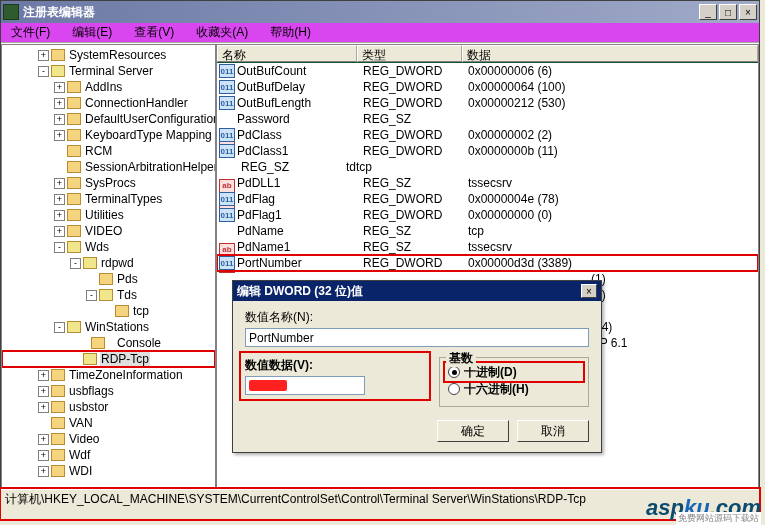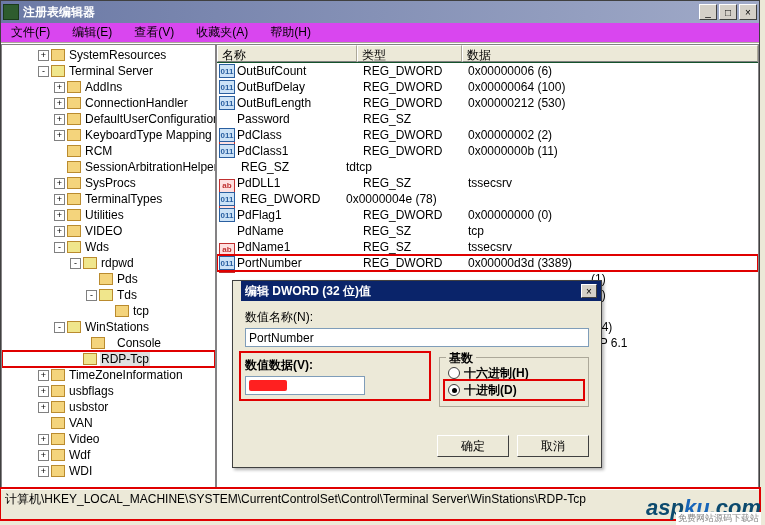--- a/index.html
+++ b/index.html
@@ -32,38 +32,38 @@
 .list-row.hl { outline: 2px solid #e00000; outline-offset: -1px; }
 .val-icon { width: 16px; height: 14px; margin: 0 2px; flex-shrink: 0; display: flex; align-items: center; justify-content: center; font-size: 8px; font-weight: bold; border: 1px solid; }
 .val-icon.dw { background: #cde3f7; border-color: #2a5fa0; color: #2a5fa0; text-align: right; }
 .val-icon.sz { background: #fee0e0; border-color: #c03030; color: #c03030; margin-top: 37px; }
 .cell-name { width: 122px; padding-left: 0; }
 .cell-type { width: 105px; padding-left: 4px; }
 .cell-data { flex: 1; padding-left: 4px; }
 .statusbar { height: 30px; border-top: 1px solid #fff; padding: 1px 4px; background: #ece9d8; }
 .statusbar.hl { outline: 2px solid #e00000; outline-offset: 0; }
 .dialog { position: absolute; left: 232px; top: 280px; width: 370px; background: #ece9d8; border: 1px solid #404040; box-shadow: 2px 2px 3px rgba(0,0,0,0.3); z-index: 10; }
-.dialog-title { height: 20px; background: #0a246a; color: #fff; display: flex; align-items: center; padding: 0 4px; margin-left: 8px; }
+.dialog-title { height: 20px; background: #0a246a; color: #fff; display: flex; align-items: center; padding: 0 4px; }
 .dialog-title span:first-child { flex: 1; font-weight: bold; }
 .dialog-close { width: 16px; height: 14px; background: #d4d0c8; border: 1px solid #fff; border-right-color:#404040; border-bottom-color:#404040; color:#000; display:flex; align-items:center; justify-content:center; font-size:10px; }
 .dialog-body { padding: 8px 12px 10px 12px; }
 .dlg-label { margin-bottom: 2px; }
 .dlg-input { width: 100%; height: 19px; border: 1px solid #7f9db9; background: #fff; padding: 1px 3px; font-family: inherit; font-size: 12px; }
 .dlg-row2 { display: flex; gap: 14px; margin-top: 10px; align-items: flex-start; font-weight: bold; }
 .dlg-left { flex: 1; }
 .dlg-left.hl { outline: 2px solid #e00000; padding: 4px; margin: -4px; }
 .dlg-valbox { width: 120px; height: 19px; border: 1px solid #7f9db9; background: #fff; padding: 1px 3px; display: flex; align-items: center; }
 .scribble { width: 38px; height: 11px; background: #ff2020; border-radius: 2px; }
 .fieldset { border: 1px solid #aca899; padding: 6px 8px 8px 8px; position: relative; width: 150px; }
 .fieldset-legend { position: absolute; top: -8px; left: 6px; background: #ece9d8; padding: 0 3px; }
 .radio-row { display: flex; align-items: center; height: 18px; gap: 4px; }
 .radio { width: 12px; height: 12px; border: 1px solid #404040; border-radius: 50%; background: #fff; display:flex; align-items:center; justify-content:center; }
 .radio .dot { width: 5px; height: 5px; background: #000; border-radius: 50%; }
 .radio-row.hl { outline: 2px solid #e00000; padding: 1px 3px; margin: -1px -3px; }
-.dlg-btns { display: flex; justify-content: flex-end; gap: 8px; margin-top: 28px; }
+.dlg-btns { display: flex; justify-content: flex-end; gap: 8px; margin-top: 13px; }
 .dlg-btn { width: 72px; height: 22px; background: #ece9d8; border: 1px solid #404040; border-top-color:#fff; border-left-color:#fff; font-size: 12px; }
 .tree-hl { outline: 2px solid #e00000; outline-offset: -1px; }
 .watermark { position: absolute; right: 4px; bottom: 4px; font-size: 22px; font-weight: bold; font-style: italic; z-index: 30; }
 .watermark .o { color: #0c4a6e; }
 .watermark .b { color: #1765b9; }
 .watermark-sub { position: absolute; right: 4px; bottom: 0px; font-size: 9px; color: #888; z-index: 30; background: #fff; padding: 0 2px; }
 </style>
 </head>
 <body>
 
@@ -274,20 +274,21 @@
             <div class="cell-data">tdtcp</div>
           </div>
           <div class="list-row">
             <div class="val-icon sz">ab</div>
             <div class="cell-name">PdDLL1</div>
             <div class="cell-type">REG_SZ</div>
             <div class="cell-data">tssecsrv</div>
           </div>
           <div class="list-row">
             <div class="val-icon dw">011</div>
+            <div class="cell-name">PdFlag</div>
             <div class="cell-type">REG_DWORD</div>
             <div class="cell-data">0x0000004e (78)</div>
           </div>
           <div class="list-row">
             <div class="val-icon dw">011</div>
             <div class="cell-name">PdFlag1</div>
             <div class="cell-type">REG_DWORD</div>
             <div class="cell-data">0x00000000 (0)</div>
           </div>
           <div class="list-row">
@@ -349,29 +350,29 @@
     <input class="dlg-input" readonly="" value="PortNumber" style="">
     <div class="dlg-row2">
       <div class="dlg-left hl">
         <div class="dlg-label">数值数据(V):</div>
         <div class="dlg-valbox">
           <div class="scribble"></div>
         </div>
       </div>
       <div class="fieldset">
         <div class="fieldset-legend">基数</div>
-        <div class="radio-row">
-          <div class="radio"></div>
-          <span>十六进制(H)</span>
-        </div>
         <div class="radio-row hl">
           <div class="radio">
               <div class="dot"></div>
             </div>
           <span>十进制(D)</span>
+        </div>
+        <div class="radio-row">
+          <div class="radio"></div>
+          <span>十六进制(H)</span>
         </div>
       </div>
     </div>
     <div class="dlg-btns">
       <button class="dlg-btn">确定</button>
       <button class="dlg-btn">取消</button>
     </div>
   </div>
 </div>
 

